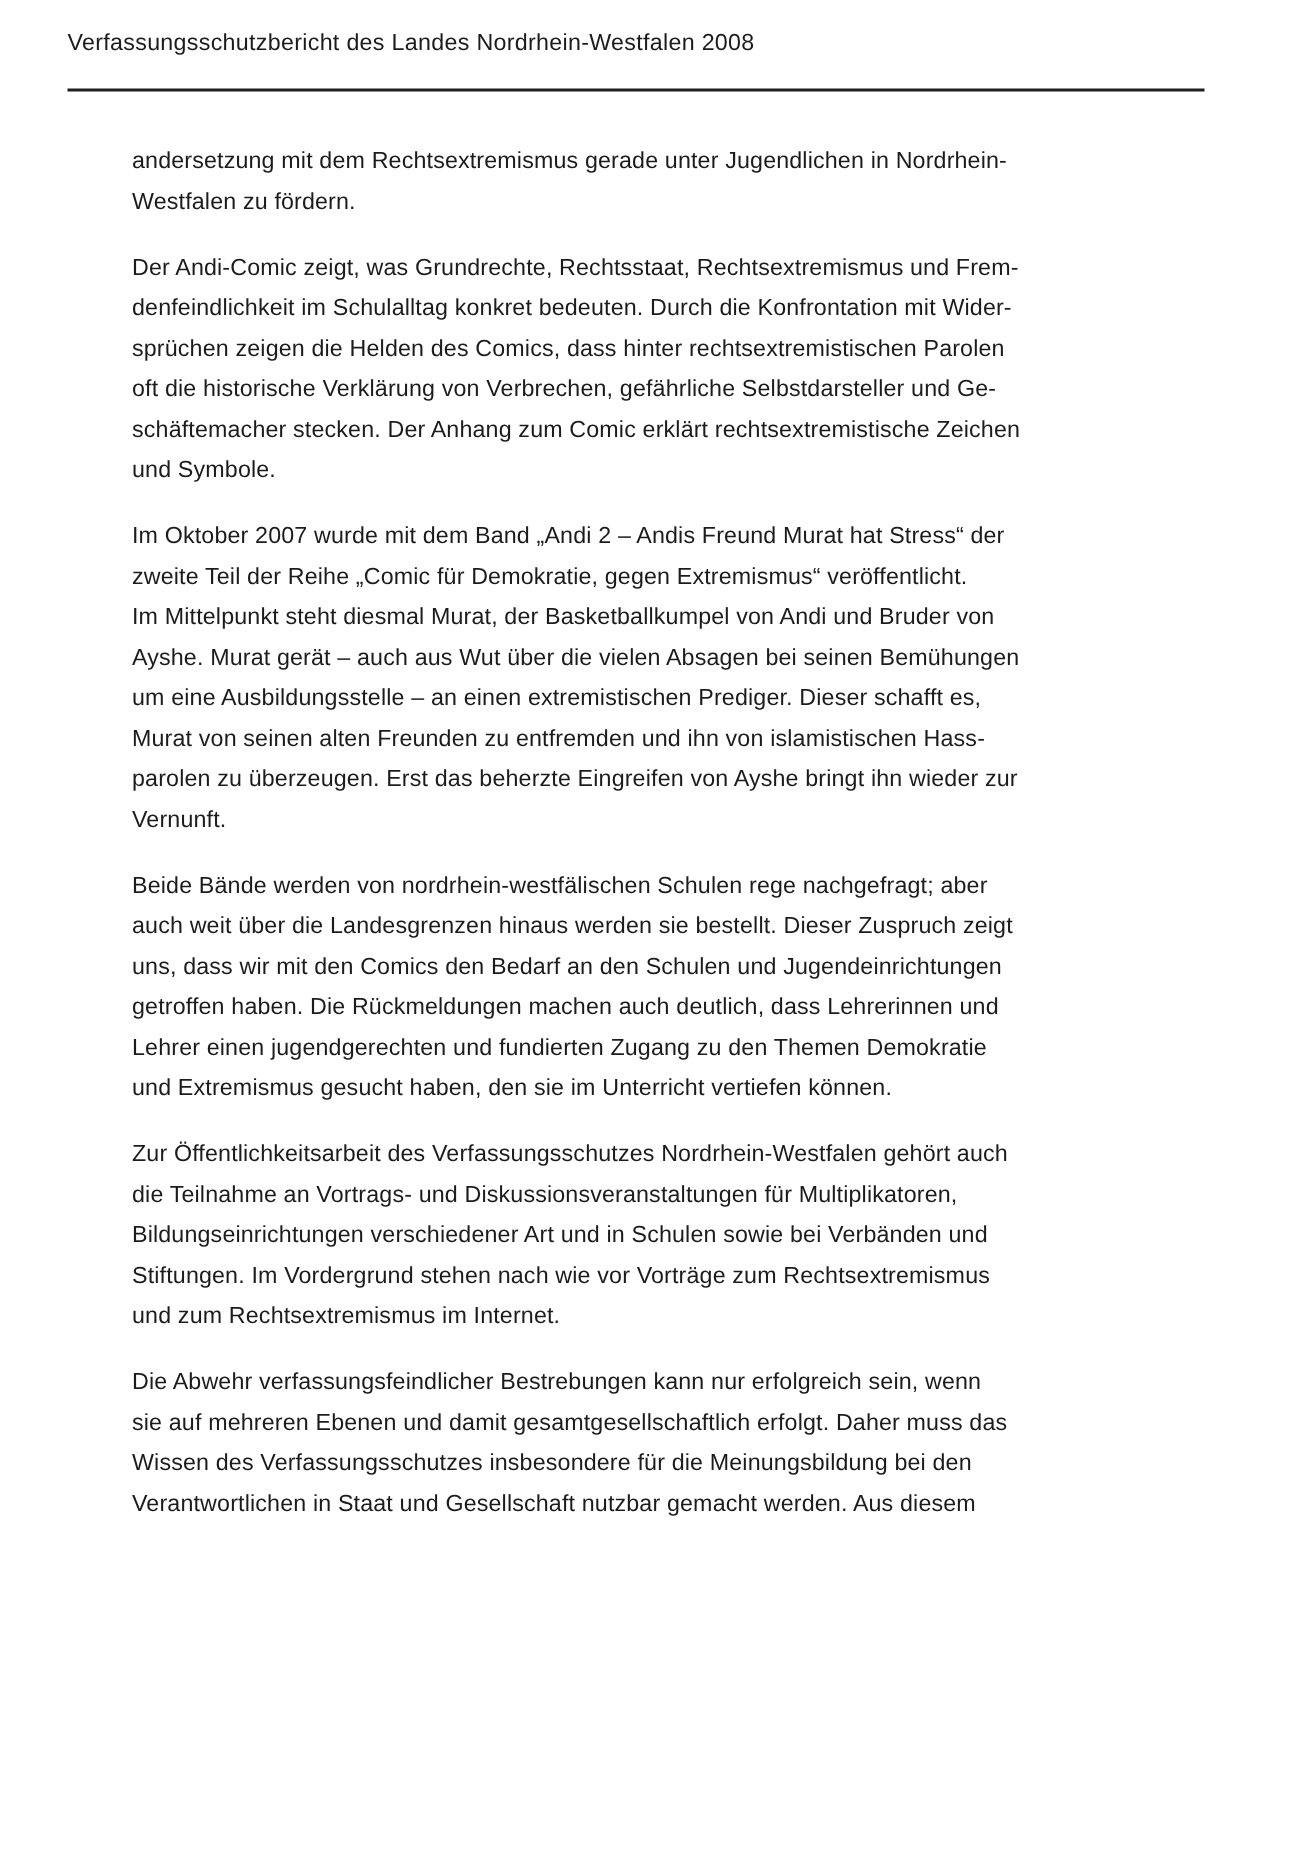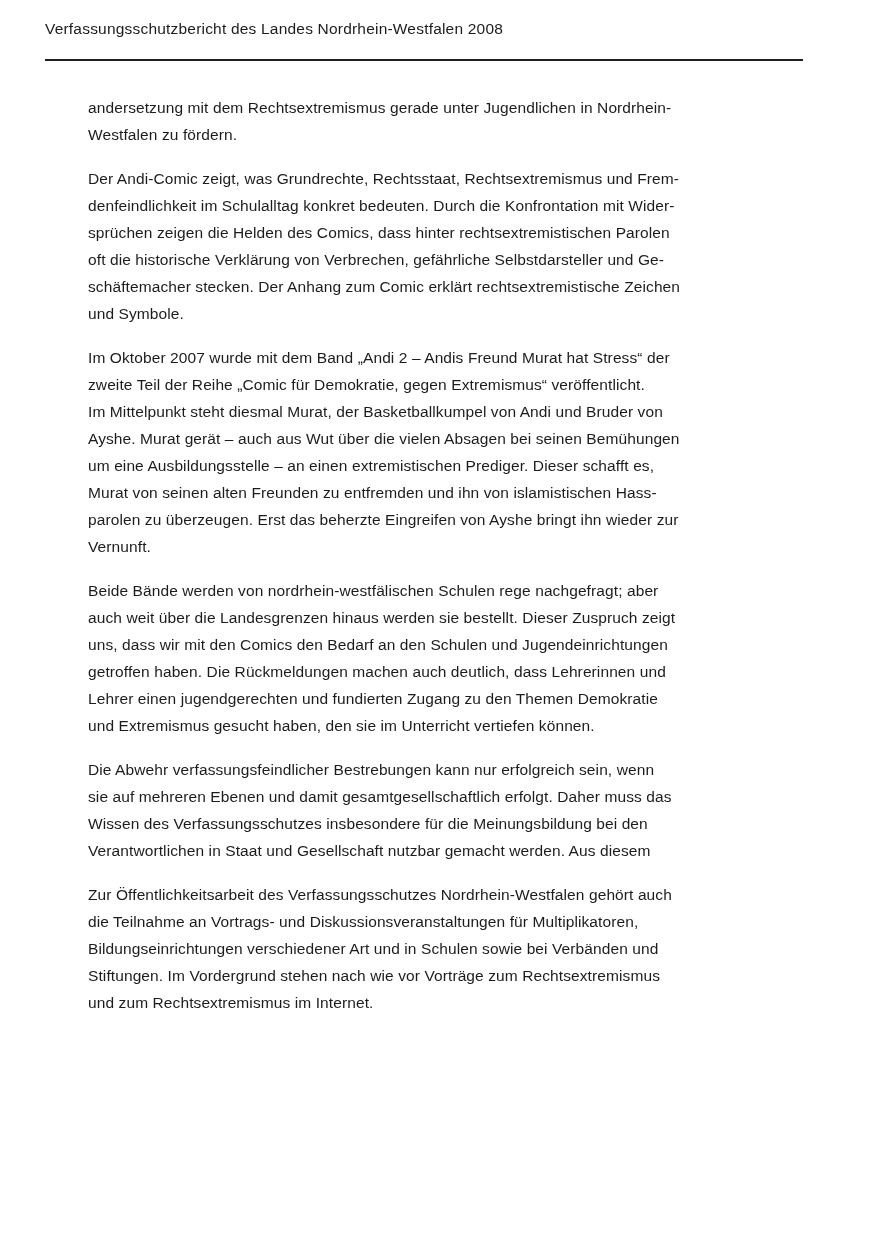--- a/index.html
+++ b/index.html
@@ -114,29 +114,29 @@
 um eine Ausbildungsstelle – an einen extremistischen Prediger. Dieser schafft es,
 Murat von seinen alten Freunden zu entfremden und ihn von islamistischen Hass-
 parolen zu überzeugen. Erst das beherzte Eingreifen von Ayshe bringt ihn wieder zur
 Vernunft.</p>
     <p class="para">Beide Bände werden von nordrhein-westfälischen Schulen rege nachgefragt; aber
 auch weit über die Landesgrenzen hinaus werden sie bestellt. Dieser Zuspruch zeigt
 uns, dass wir mit den Comics den Bedarf an den Schulen und Jugendeinrichtungen
 getroffen haben. Die Rückmeldungen machen auch deutlich, dass Lehrerinnen und
 Lehrer einen jugendgerechten und fundierten Zugang zu den Themen Demokratie
 und Extremismus gesucht haben, den sie im Unterricht vertiefen können.</p>
-    <p class="para">Die Abwehr verfassungsfeindlicher Bestrebungen kann nur erfolgreich sein, wenn
-sie auf mehreren Ebenen und damit gesamtgesellschaftlich erfolgt. Daher muss das
-Wissen des Verfassungsschutzes insbesondere für die Meinungsbildung bei den
-Verantwortlichen in Staat und Gesellschaft nutzbar gemacht werden. Aus diesem</p>
     <p class="para">Zur Öffentlichkeitsarbeit des Verfassungsschutzes Nordrhein-Westfalen gehört auch
 die Teilnahme an Vortrags- und Diskussionsveranstaltungen für Multiplikatoren,
 Bildungseinrichtungen verschiedener Art und in Schulen sowie bei Verbänden und
 Stiftungen. Im Vordergrund stehen nach wie vor Vorträge zum Rechtsextremismus
 und zum Rechtsextremismus im Internet.</p>
+    <p class="para">Die Abwehr verfassungsfeindlicher Bestrebungen kann nur erfolgreich sein, wenn
+sie auf mehreren Ebenen und damit gesamtgesellschaftlich erfolgt. Daher muss das
+Wissen des Verfassungsschutzes insbesondere für die Meinungsbildung bei den
+Verantwortlichen in Staat und Gesellschaft nutzbar gemacht werden. Aus diesem</p>
   </div>
 
   <div class="accent-bar" style="background: rgb(240, 155, 75);"></div>
 
   <div class="footer-rule"></div>
 
   <div class="page-footer">
     <span class="page-number">254</span>
     <span class="footer-title">Verfassungsschutz in NRW</span>
   </div>

